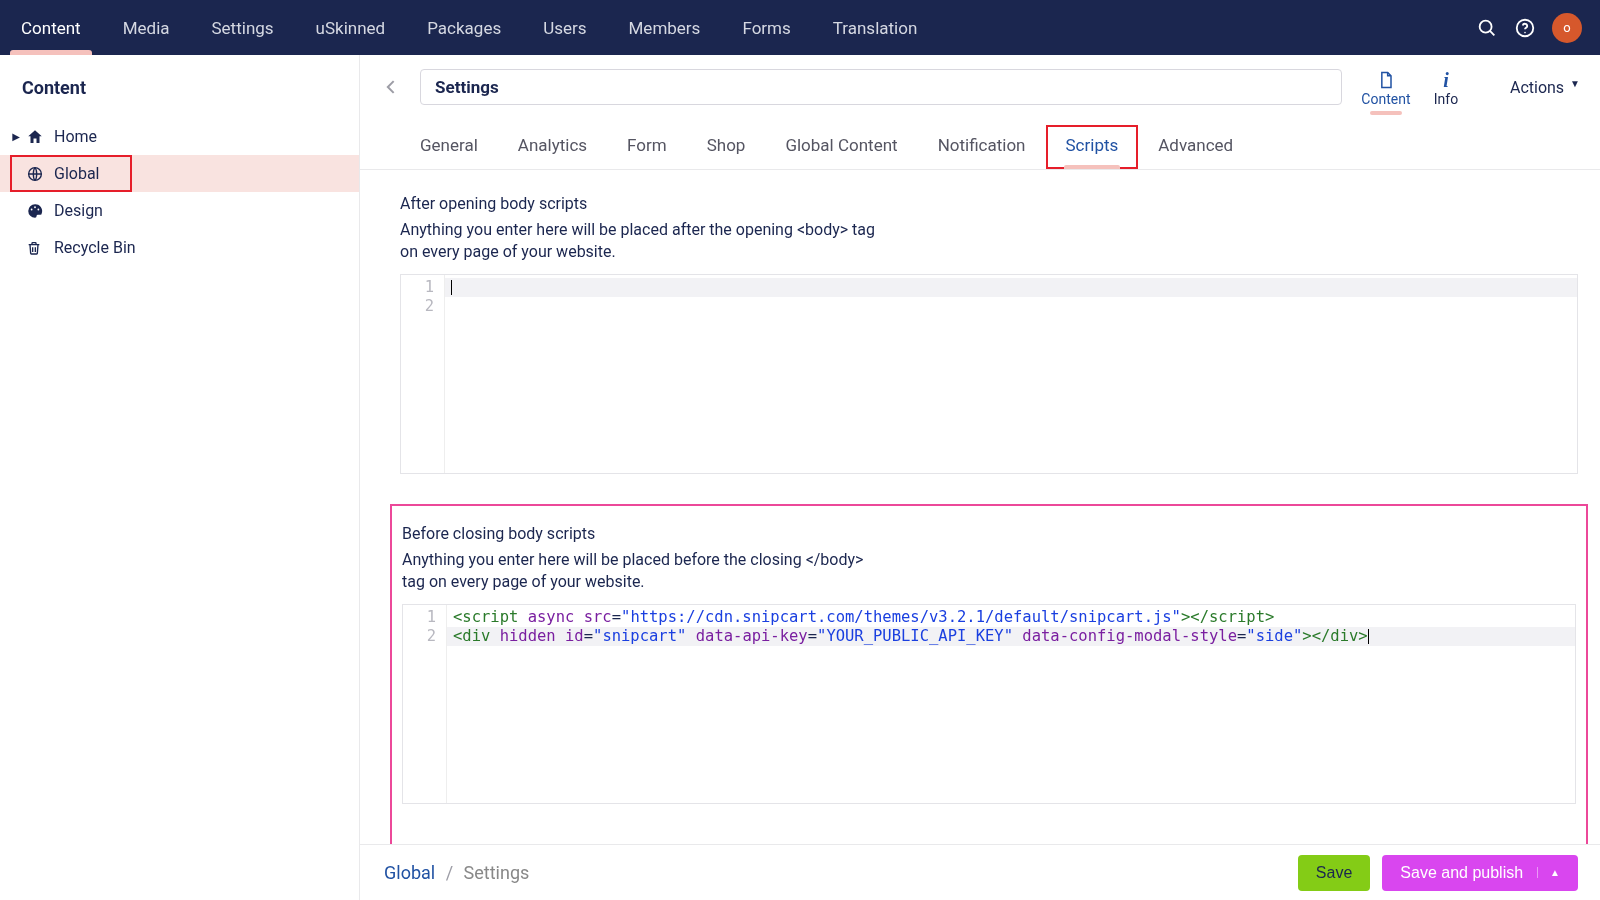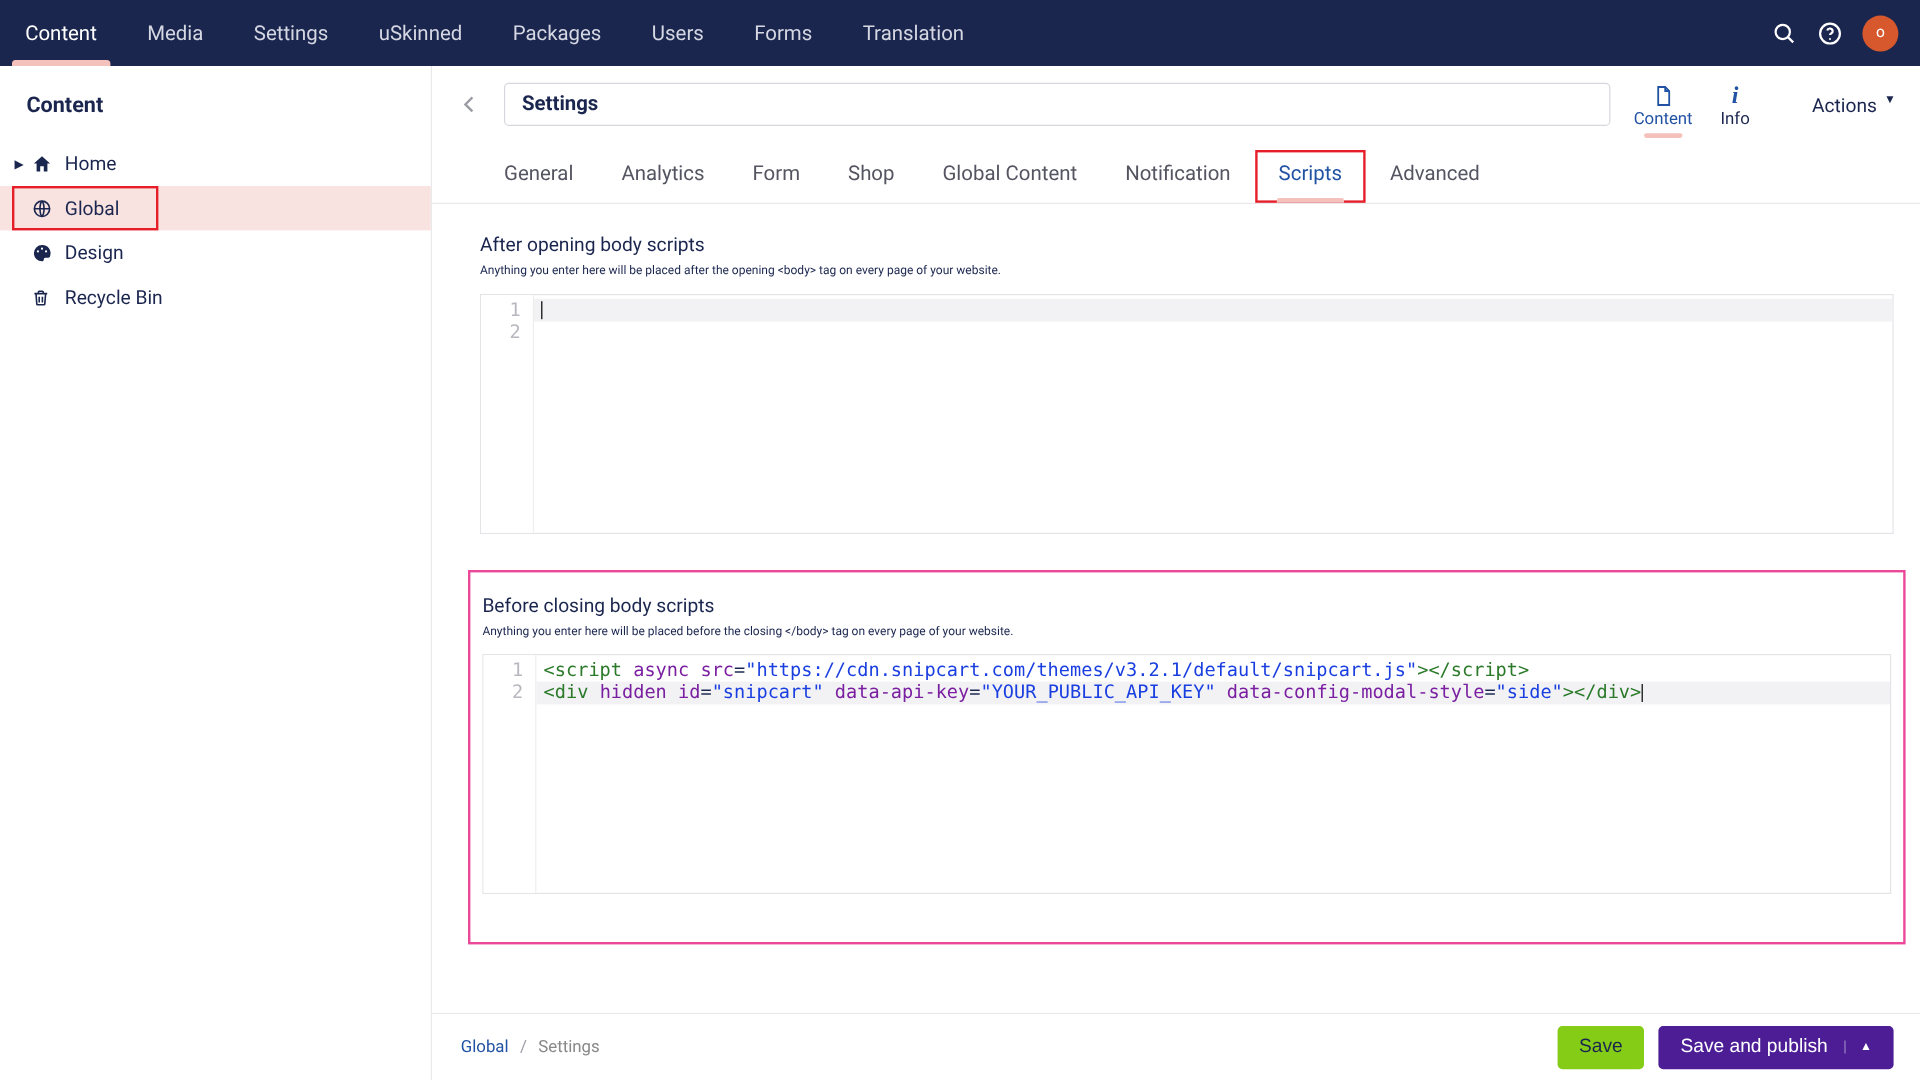--- a/index.html
+++ b/index.html
@@ -42,56 +42,57 @@
 
 .ctabs { display:flex; gap:0; padding: 14px 20px 0 40px; border-bottom:1px solid #e9e9eb; }
 .ctab { padding: 10px 20px 14px 20px; font-size:17px; color:#555562; cursor:pointer; position:relative;}
 .ctab.active{ color:#2152a3; }
 .ctab.active::after{ content:""; position:absolute; bottom:0; left:18px; right:18px; height:4px; background:#f5c1bc; border-radius:2px 2px 0 0;}
 .ctab.highlight{ outline:2px solid #e61e2a; outline-offset:-2px; }
 
 
 .edbody { flex:1; overflow:auto; padding: 24px 22px 10px 40px; }
 .sectitle { font-size:16px; font-weight:400; margin-bottom:6px; }
-.secdesc { font-size:10px; color:#1b264f; max-width:480px; line-height:1.35; margin-bottom:12px;}
+.secdesc { font-size:16px; color:#1b264f; max-width:480px; line-height:1.35; margin-bottom:12px;}
 .codebox { border:1px solid #e4e4e8; background:#fff; font-family: ui-monospace, SFMono-Regular, Menlo, Consolas, monospace; font-size:15.5px; min-height:200px; position:relative; margin-bottom:30px;}
 .codebox .gutter{ position:absolute; left:0; top:0; bottom:0; width:44px; background:#fff; border-right:1px solid #eee; color:#b8b8c0; text-align:right; padding:3px 10px 0 0; line-height:19px;}
 .codebox .lines{ margin-left:44px; padding:3px 6px; line-height:19px; white-space:pre; }
 .codebox .lines .row{ min-height:19px;}
 .codebox .lines .row.hl{ background:#f2f2f5; margin-left:-6px; padding-left:6px; margin-right:-6px; padding-right:6px;}
 .tok-tag{ color:#2a7a2a;} .tok-attr{ color:#7a1fa0;} .tok-str{ color:#1a3fe0;}
 
 .cursor{ display:inline-block; width:1px; height:15px; background:#000; vertical-align:middle;}
 
 .redframe{ border:2px solid #ec4899; padding:18px 10px 10px 10px; margin:4px -10px 16px -10px;}
 
 
 .edfoot{ border-top:1px solid #e9e9eb; height:56px; display:flex; align-items:center; padding:0 22px 0 24px;}
-.crumbs{ font-size:14px; color:#2152a3;}
+.crumbs{ font-size:18px; color:#2152a3;}
 .crumbs .sep{ color:#9d9da6; margin:0 6px;}
 .crumbs .cur{ color:#888;}
 .edfoot .spacer{flex:1;}
 .btn{ height:36px; border-radius:4px; padding:0 18px; font-size:16px; display:flex; align-items:center; cursor:pointer; border:none;}
 .btn.save{ background:#84cc16; color:#1b264f; margin-right:12px;}
-.btn.pub{ background:#4c1d95; color:#fff; }
+.btn.pub{ background:#d946ef; color:#fff; }
 .btn.pub .split{ margin-left:14px; padding-left:12px; border-left:1px solid rgba(255,255,255,.45); font-size:10px;}
 
 svg{ display:block; }
 </style>
 </head>
 <body>
 
 <div class="topnav">
   <div class="navtabs" id="navtabs">
       <div class="navtab active">Content</div>
       <div class="navtab">Media</div>
       <div class="navtab">Settings</div>
       <div class="navtab">uSkinned</div>
       <div class="navtab">Packages</div>
       <div class="navtab">Users</div>
+      <div class="navtab">Members</div>
       <div class="navtab">Forms</div>
       <div class="navtab">Translation</div>
     </div>
   <div class="spacer"></div>
   <div class="iconbtn">
     <svg width="22" height="22" viewBox="0 0 24 24" fill="none" stroke="currentColor" stroke-width="2">
         <circle cx="10.5" cy="10.5" r="6.5"></circle>
         <line x1="20" y1="20" x2="15.2" y2="15.2"></line>
       </svg>
   </div>

